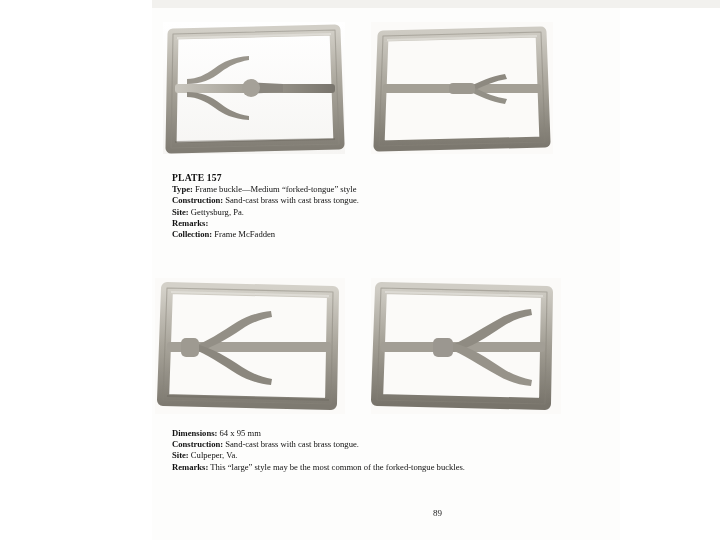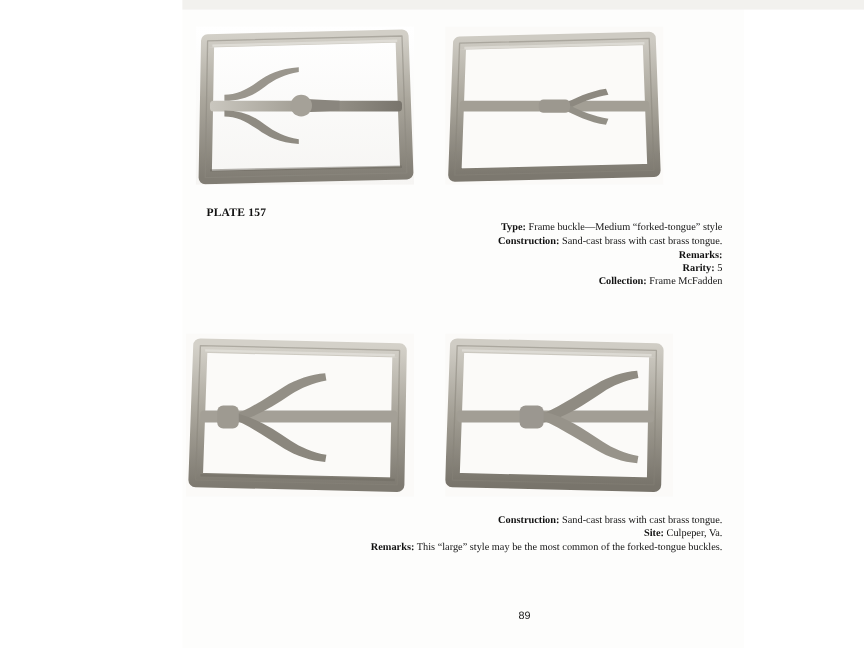--- a/index.html
+++ b/index.html
@@ -57,32 +57,31 @@
     width: 430px;
   }
   .caption .plate-title {
     font-weight: bold;
     font-size: 9.6px;
     letter-spacing: 0.2px;
     margin-bottom: 1px;
   }
   .caption .row {
     white-space: nowrap;
-    text-align: right;
   }
   .caption .lbl {
     font-weight: bold;
   }
 
   .folio {
     position: absolute;
     right: 178px;
     bottom: 22px;
     font-size: 9px;
-    font-family: Liberation Sans, sans-serif;
+    font-family: Liberation Serif, serif;
     color: #222;
   }
 </style>
 </head>
 <body>
 
 <div class="page">
 
   <div class="scan-edge-left"></div>
   <div class="scan-edge-top"></div>
@@ -142,22 +141,22 @@
         <rect x="78" y="61" width="26" height="11" rx="4" fill="#9c988f"></rect>
         <path d="M16,18 L166,14" stroke="#e1dfd9" stroke-width="2" opacity="0.8"></path>
       </svg>
     </div>
   </div>
 
   <div class="caption" style="left:172px; top:172px;">
     <div class="plate-title">PLATE 157</div>
     <div class="row"><span class="lbl">Type:</span><span> Frame buckle—Medium “forked-tongue” style</span></div>
     <div class="row"><span class="lbl">Construction:</span><span> Sand-cast brass with cast brass tongue.</span></div>
+    <div class="row"><span class="lbl">Site:</span><span> Gettysburg, Pa.</span></div>
     <div class="row"><span class="lbl">Remarks:</span><span></span></div>
-    <div class="row"><span class="lbl">Rarity:</span><span> 5</span></div>
     <div class="row"><span class="lbl">Collection:</span><span> Frame McFadden</span></div>
   </div>
 
   <div class="photo-row" style="left:155px; top:278px;">
 
     <div class="buckle-fig">
       <svg width="190" height="136" viewBox="0 0 190 136">
         <defs>
           <linearGradient id="m3" x1="0" y1="0" x2="0" y2="1">
             <stop offset="0%" stop-color="#d4d1c9"></stop>
@@ -193,20 +192,21 @@
         <rect x="10" y="64" width="164" height="10" rx="3" fill="#a29e95"></rect>
         <path d="M76,69 C92,63 108,52 126,42 C136,36 148,32 160,31 L161,37 C150,39 140,43 131,49 C116,59 100,70 82,74 Z" fill="#8f8b82"></path>
         <path d="M76,70 C92,76 108,87 126,97 C136,103 148,107 160,108 L161,102 C150,100 140,96 131,90 C116,80 100,69 82,65 Z" fill="#97938a"></path>
         <rect x="62" y="60" width="20" height="19" rx="5" fill="#9b9790"></rect>
         <path d="M14,14 L172,18" stroke="#e1dfd9" stroke-width="2" opacity="0.8"></path>
       </svg>
     </div>
   </div>
 
   <div class="caption" style="left:172px; top:428px;">
+    <div class="row"><span class="lbl">Dimensions:</span><span> 64 x 95 mm</span></div>
     <div class="row"><span class="lbl">Construction:</span><span> Sand-cast brass with cast brass tongue.</span></div>
     <div class="row"><span class="lbl">Site:</span><span> Culpeper, Va.</span></div>
     <div class="row"><span class="lbl">Remarks:</span><span> This “large” style may be the most common of the forked-tongue buckles.</span></div>
   </div>
 
   <div class="folio">89</div>
 
 </div>
 
 </body></html>

